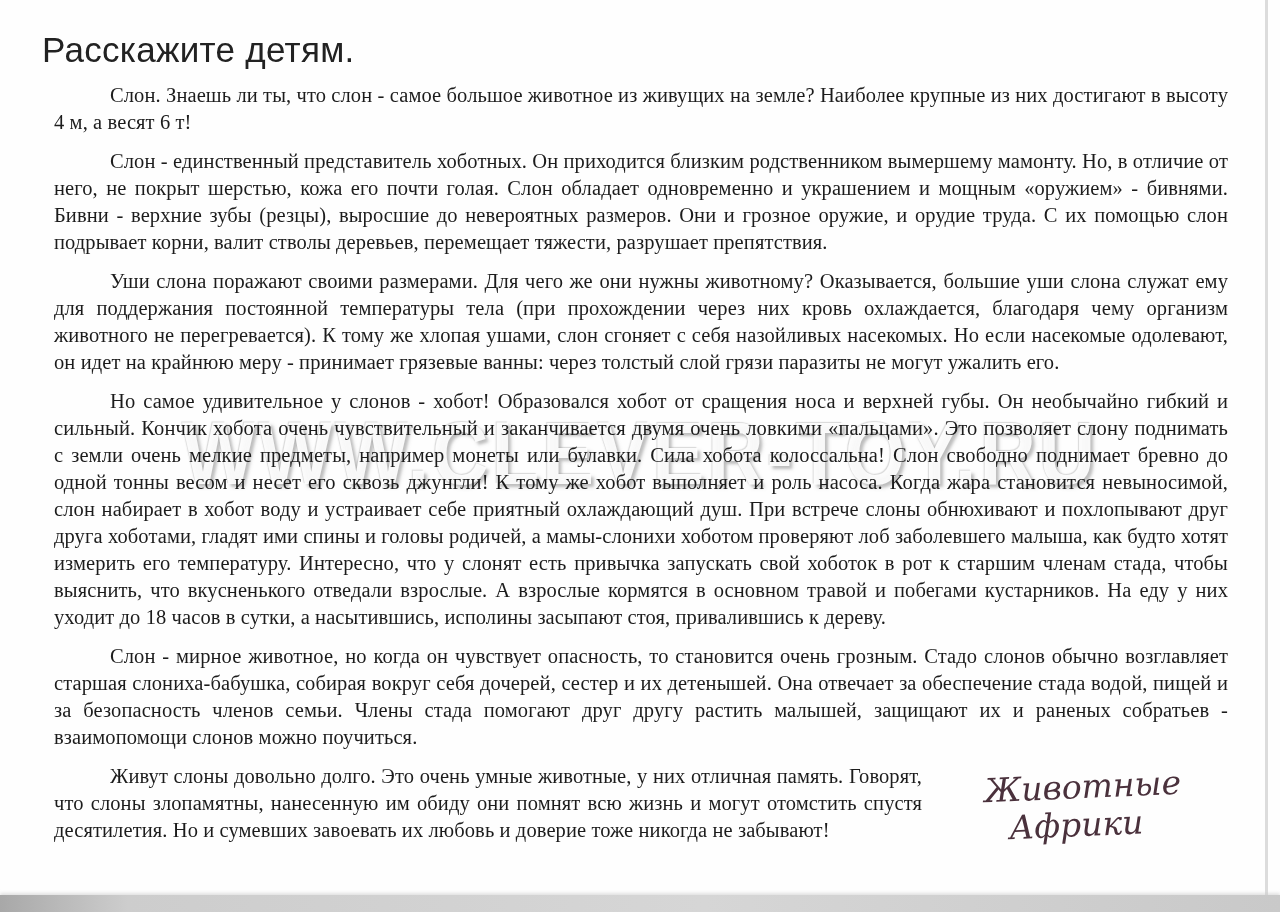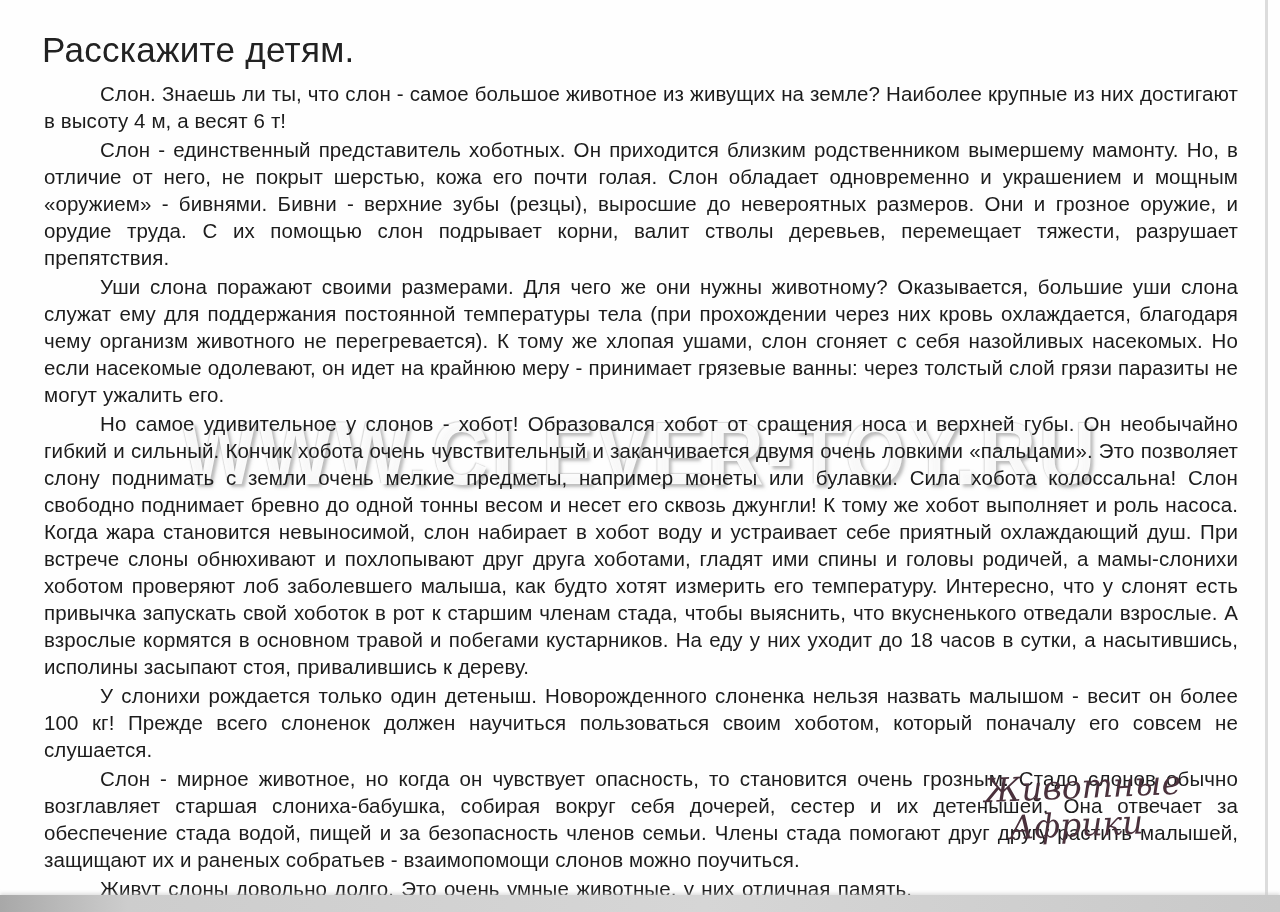--- a/index.html
+++ b/index.html
@@ -28,22 +28,23 @@
   }
   .body-text {
     position: relative;
     z-index: 2;
     font-size: 20.5px;
     line-height: 27px;
     text-align: justify;
     letter-spacing: 0.1px;
   }
   .body-text p {
-    margin: 2px;
+    margin: 12px;
     text-indent: 56px;
+    font-family: Liberation Serif, serif;
   }
   .body-text p.narrow {
     width: 868px;
   }
   .watermark {
     position: absolute;
     z-index: 1;
     top: 408px;
     left: 60px;
     width: 1160px;
@@ -96,21 +97,20 @@
 
   <div class="watermark">WWW.CLEVER-TOY.RU</div>
 
   <h1 class="title">Расскажите детям.</h1>
 
   <div class="body-text">
     <p>Слон. Знаешь ли ты, что слон - самое большое животное из живущих на земле? Наиболее крупные из них достигают в высоту 4 м, а весят 6 т!</p>
     <p>Слон - единственный представитель хоботных. Он приходится близким родственником вымершему мамонту. Но, в отличие от него, не покрыт шерстью, кожа его почти голая. Слон обладает одновременно и украшением и мощным «оружием» - бивнями. Бивни - верхние зубы (резцы), выросшие до невероятных размеров. Они и грозное оружие, и орудие труда. С их помощью слон подрывает корни, валит стволы деревьев, перемещает тяжести, разрушает препятствия.</p>
     <p>Уши слона поражают своими размерами. Для чего же они нужны животному? Оказывается, большие уши слона служат ему для поддержания постоянной температуры тела (при прохождении через них кровь охлаждается, благодаря чему организм животного не перегревается). К тому же хлопая ушами, слон сгоняет с себя назойливых насекомых. Но если насекомые одолевают, он идет на крайнюю меру - принимает грязевые ванны: через толстый слой грязи паразиты не могут ужалить его.</p>
     <p>Но самое удивительное у слонов - хобот! Образовался хобот от сращения носа и верхней губы. Он необычайно гибкий и сильный. Кончик хобота очень чувствительный и заканчивается двумя очень ловкими «пальцами». Это позволяет слону поднимать с земли очень мелкие предметы, например монеты или булавки. Сила хобота колоссальна! Слон свободно поднимает бревно до одной тонны весом и несет его сквозь джунгли! К тому же хобот выполняет и роль насоса. Когда жара становится невыносимой, слон набирает в хобот воду и устраивает себе приятный охлаждающий душ. При встрече слоны обнюхивают и похлопывают друг друга хоботами, гладят ими спины и головы родичей, а мамы-слонихи хоботом проверяют лоб заболевшего малыша, как будто хотят измерить его температуру. Интересно, что у слонят есть привычка запускать свой хоботок в рот к старшим членам стада, чтобы выяснить, что вкусненького отведали взрослые. А взрослые кормятся в основном травой и побегами кустарников. На еду у них уходит до 18 часов в сутки, а насытившись, исполины засыпают стоя, привалившись к дереву.</p>
-    <p>У слонихи рождается только один детеныш. Новорожденного слоненка нельзя назвать малышом - весит он более 100 кг! Прежде всего слоненок должен научиться пользоваться своим хоботом, который поначалу его совсем не слушается.</p>
     <p>Слон - мирное животное, но когда он чувствует опасность, то становится очень грозным. Стадо слонов обычно возглавляет старшая слониха-бабушка, собирая вокруг себя дочерей, сестер и их детенышей. Она отвечает за обеспечение стада водой, пищей и за безопасность членов семьи. Члены стада помогают друг другу растить малышей, защищают их и раненых собратьев - взаимопомощи слонов можно поучиться.</p>
     <p class="narrow">Живут слоны довольно долго. Это очень умные животные, у них отличная память. Говорят, что слоны злопамятны, нанесенную им обиду они помнят всю жизнь и могут отомстить спустя десятилетия. Но и сумевших завоевать их любовь и доверие тоже никогда не забывают!</p>
   </div>
 
   <div class="signature">
     <div class="sig-line1">Животные</div>
     <div class="sig-line2">Африки</div>
   </div>
 
   <div class="edge-right"></div>

